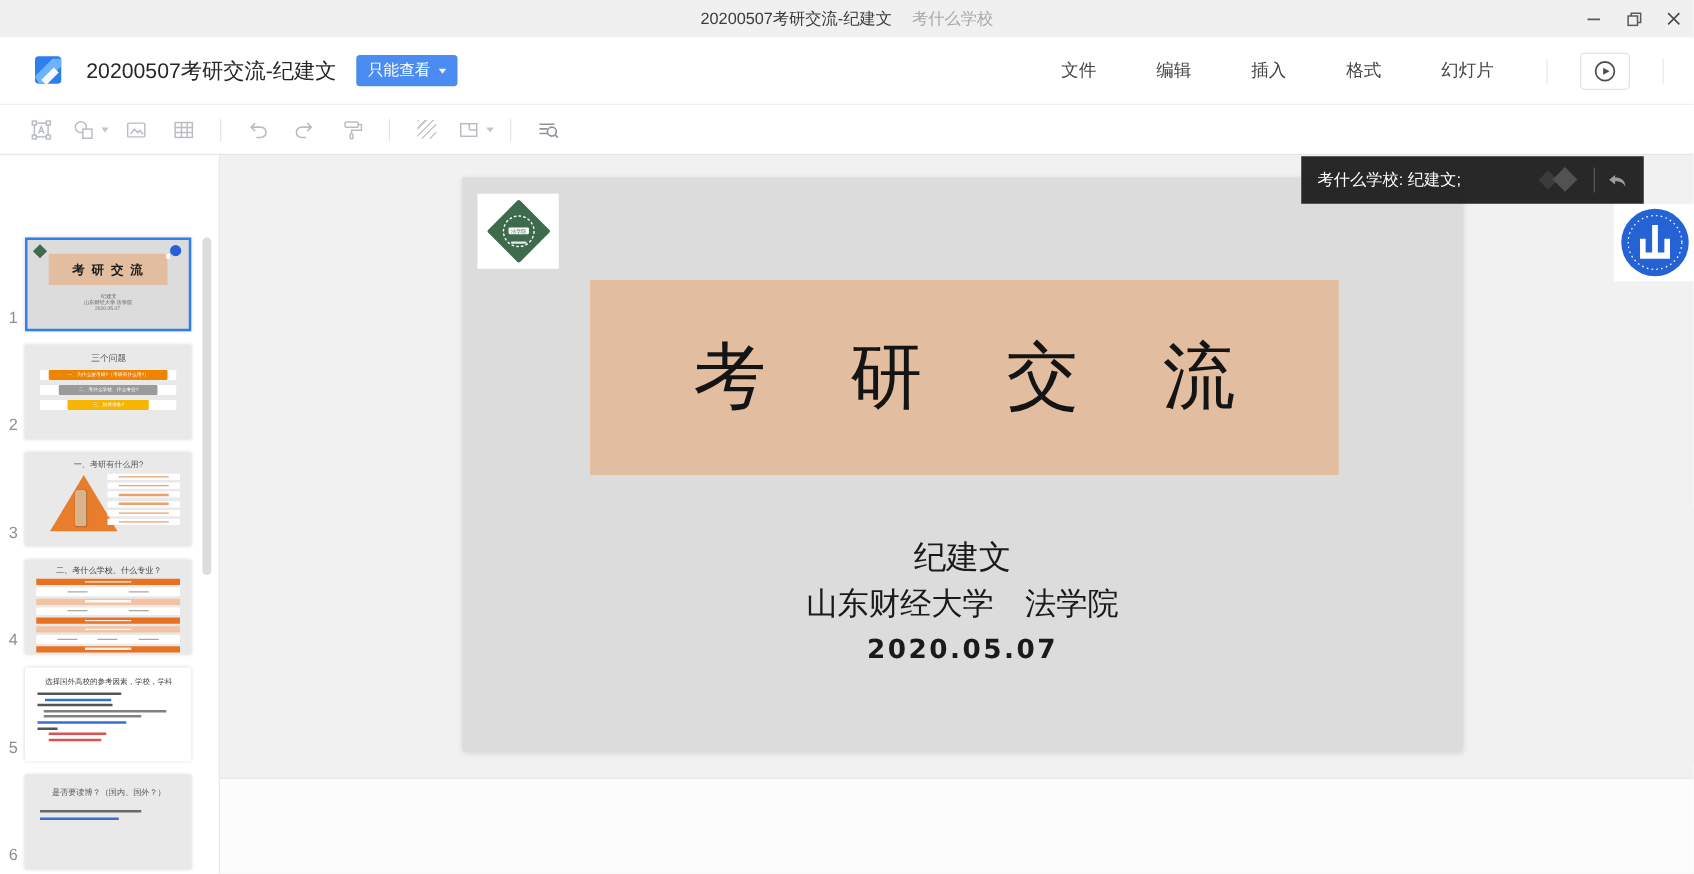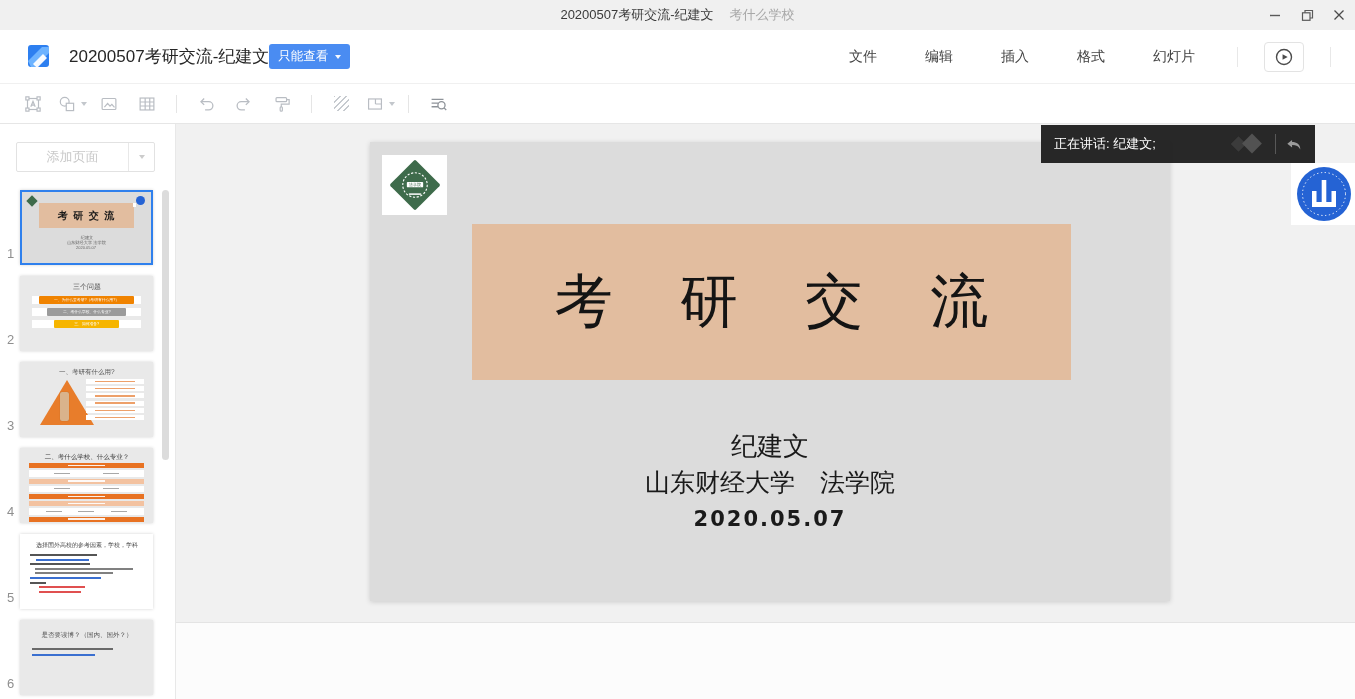--- a/index.html
+++ b/index.html
@@ -10,21 +10,21 @@
   .titlebar { height:30px; background:#f0f0f0; position:relative; display:flex; align-items:center; }
   .tb-center { position:absolute; left:50%; transform:translateX(-50%); display:flex; align-items:center; gap:16px; white-space:nowrap; }
   .tb-title { font-size:13px; color:#3a3a3a; }
   .tb-member { font-size:13px; color:#a8a8a8; }
   .tb-controls { margin-left:auto; display:flex; align-items:center; height:100%; }
   .tb-btn { width:32px; height:100%; display:flex; align-items:center; justify-content:center; cursor:default; }
 
   
   .appheader { height:54px; background:#fff; display:flex; align-items:center; padding:0 24px 0 26px; border-bottom:1px solid #f0f0f0; }
   .doc-title { font-size:17px; color:#262626; font-weight:500; margin-left:16px; }
-  .badge { background:#4a8cf2; color:#fff; font-size:12.5px; padding:4px 9px; border-radius:3px; display:inline-flex; align-items:center; cursor:pointer; }
+  .badge { margin-left:16px; background:#4a8cf2; color:#fff; font-size:12.5px; padding:4px 9px; border-radius:3px; display:inline-flex; align-items:center; cursor:pointer; }
   .badge .caret { width:0; height:0; border-left:3.5px solid transparent; border-right:3.5px solid transparent; border-top:4px solid rgba(255,255,255,.95); margin-left:7px; }
   .h-right { margin-left:auto; display:flex; align-items:center; gap:16px; }
   .menu-item { font-size:14px; color:#434343; padding:6px 16px; cursor:pointer; white-space:nowrap; }
   .vdiv { width:1px; height:20px; background:#e8e8e8; margin:0 10px; }
   .present-btn { width:40px; height:30px; border:1px solid #e3e3e3; border-radius:4px; background:#fff; display:flex; align-items:center; justify-content:center; cursor:pointer; }
 
   
   .toolbar { height:40px; background:#fff; border-bottom:1px solid #e6e6e6; display:flex; align-items:center; padding-left:14px; }
   .tool-btn { height:30px; min-width:34px; display:flex; align-items:center; justify-content:center; gap:3px; margin:0 2px; cursor:default; }
   .tool-div { width:1px; height:18px; background:#e5e5e5; margin:0 10px; }
@@ -192,26 +192,20 @@
       <path d="M5 7 h13 M5 11 h7 M5 15 h7"></path>
       <circle cx="15.8" cy="13.4" r="3.9"></circle>
       <path d="M18.6 16.2 L21 18.6"></path>
     </svg>
   </span>
 </div>
 
 <div class="content">
 
   <aside class="sidebar">
-    <div class="addpage">
-      <span class="addpage-main">添加页面</span>
-      <span class="addpage-drop">
-        <span class="caret-gray"></span>
-      </span>
-    </div>
     <div class="thumb-list">
         <div style="display: flex; align-items: stretch; height: 75px; margin-bottom: 11px;">
           <div style="width: 20px; font-size: 13px; color: rgb(143, 143, 143); display: flex; align-items: flex-end; padding: 0px 0px 4px 7px;">1</div>
           <div style="width: 133px; height: 75px; position: relative; overflow: hidden; background: rgb(220, 220, 220); box-shadow: rgba(0, 0, 0, 0.18) 0px 0px 3px; border: 2px solid rgb(47, 128, 237);">
             <div style="position: absolute; left: 6px; top: 5px; width: 8px; height: 8px; background: rgb(62, 107, 75); transform: rotate(45deg);"></div>
             <div style="position: absolute; right: 6px; top: 4px; width: 9px; height: 9px; border-radius: 50%; background: rgb(37, 99, 212);">
               <div style="position: absolute; right: 9px; top: 6.5px; width: 3px; height: 4px; background: rgb(255, 255, 255);"></div>
             </div>
             <div style="margin: 11px auto 0px; width: 74%; height: 25px; background: rgb(226, 189, 159); display: flex; align-items: center; justify-content: center;">
               <div style="font-family: &quot;DejaVu Serif&quot;, serif; font-size: 10px; font-weight: 700; letter-spacing: 1px; color: rgb(26, 26, 26); white-space: nowrap;">考 研 交 流</div>
@@ -389,21 +383,21 @@
       </div>
 
       <div class="author-block">
         <div class="author-name">纪建文</div>
         <div class="author-affil">山东财经大学　法学院</div>
         <div class="author-date">2020.05.07</div>
       </div>
     </div>
 
     <div class="toast">
-      <span class="toast-text">正在讲话: 纪建文;</span>
+      <span class="toast-text">考什么学校: 纪建文;</span>
       <span class="toast-diamonds">
         <svg width="44" height="22" viewBox="0 0 44 22">
           <rect x="6" y="5.5" width="11" height="11" transform="rotate(45 11.5 11)" fill="#3b3b3b"></rect>
           <rect x="18" y="3.5" width="14" height="14" transform="rotate(45 25 10.5)" fill="#525252"></rect>
         </svg>
       </span>
       <span class="toast-div"></span>
       <span class="toast-reply">
         <svg width="19" height="19" viewBox="0 0 24 24">
           <path d="M10.2 6.2 L4.2 11 L10.2 15.8 V12.6 C15.6 12.6 18.8 14.4 20.6 18.2 C20.6 11.4 15.9 8.8 10.2 8.8 Z" fill="#9b9b9b"></path>

